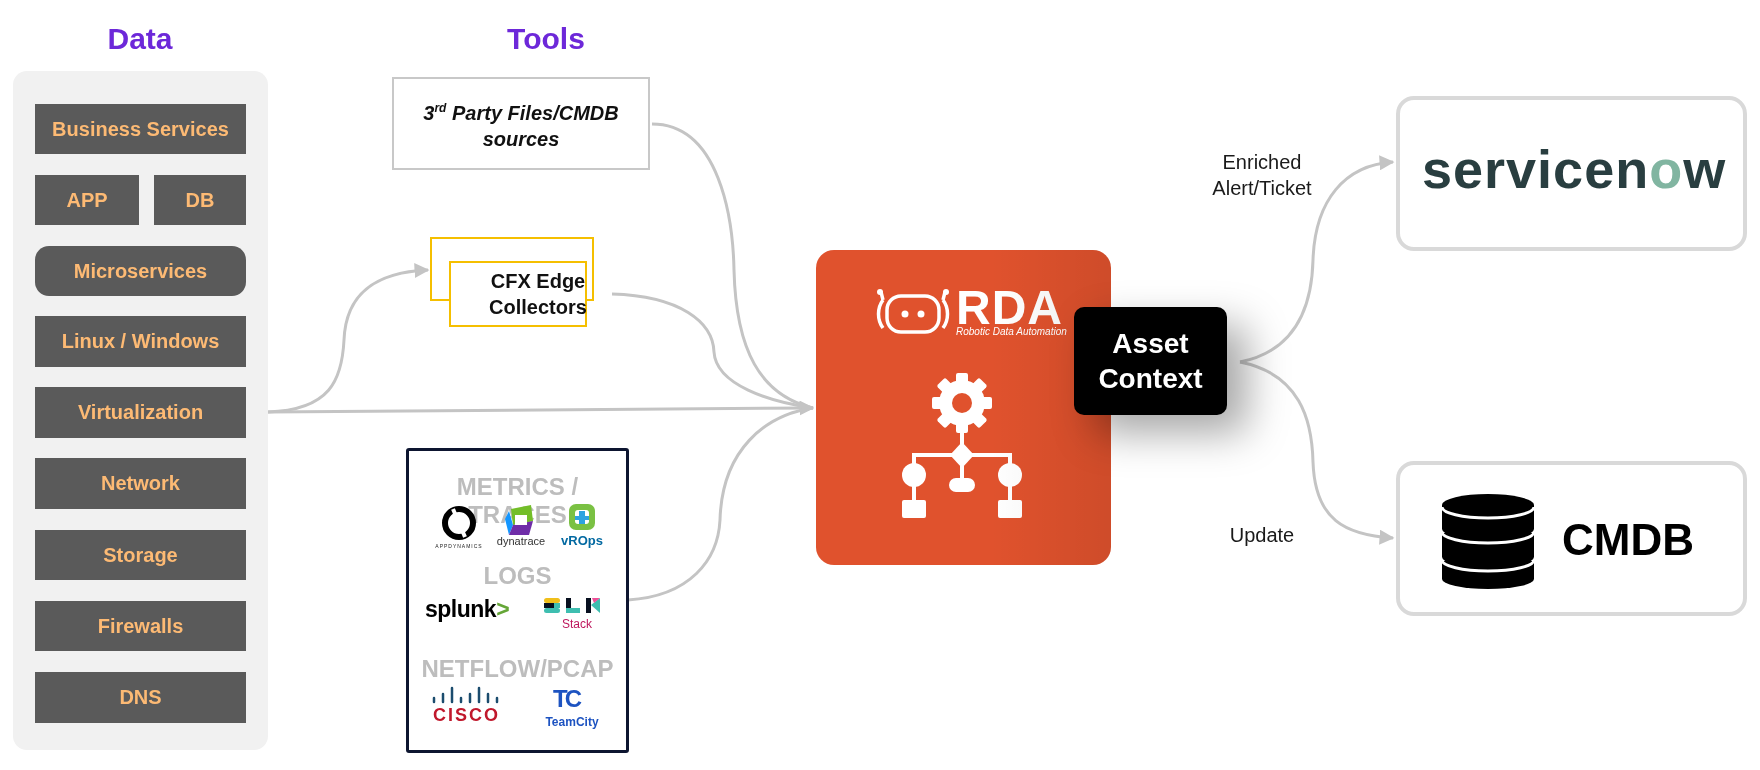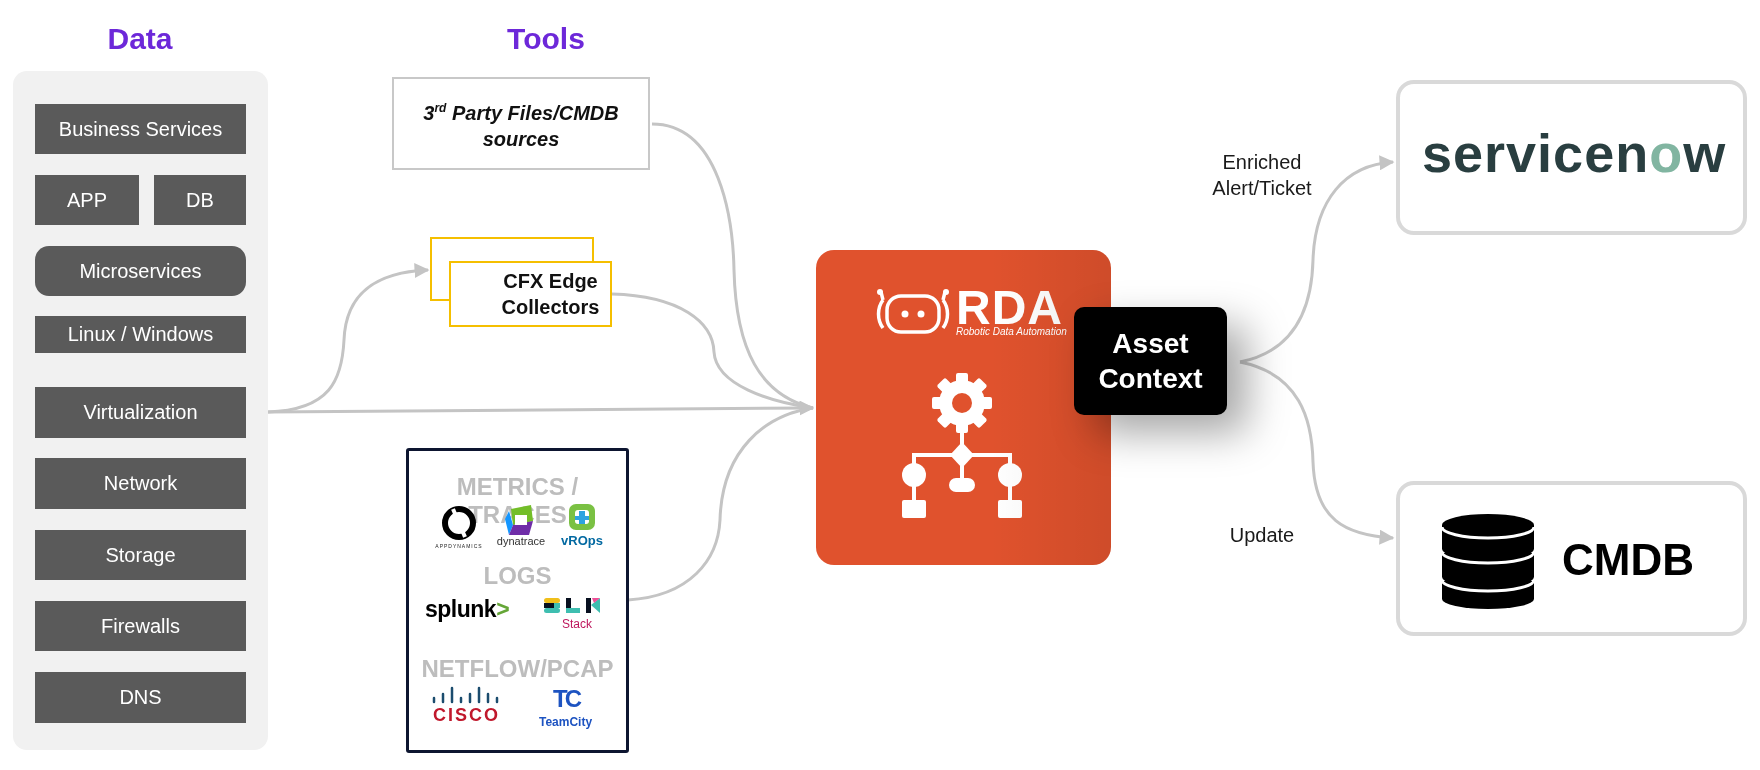--- a/index.html
+++ b/index.html
@@ -1,45 +1,45 @@
 <!DOCTYPE html>
 <html><head>
 <meta charset="utf-8">
 <style>
   html, body { margin:0; padding:0; background:#ffffff; }
   body { width:1760px; height:770px; position:relative; overflow:hidden; font-family:"Liberation Sans", sans-serif; }
   .abs { position:absolute; }
   .heading { font-family:"Liberation Sans", sans-serif; font-weight:bold; font-size:30px; color:#6d28d9; text-align:center; width:200px; }
   #data-panel { left:13px; top:71px; width:255px; height:679px; background:#f1f1f1; border-radius:14px; }
-  .data-item { position:absolute; background:#5a5a5a; color:#ffffff; font-weight:normal; font-size:20px; display:flex; align-items:center; justify-content:center; }
+  .data-item { position:absolute; background:#5a5a5a; color:#fdba74; font-weight:bold; font-size:20px; display:flex; align-items:center; justify-content:center; }
   .box-text { font-weight:bold; font-size:20px; color:#111; text-align:center; line-height:26px; }
   #third-party { left:392px; top:77px; width:258px; height:93px; border:2px solid #c8c8c8; background:#fff; box-sizing:border-box; display:flex; align-items:center; justify-content:center;font-style:italic; }
   #cfx-back { left:430px; top:237px; width:164px; height:64px; border:2px solid #f5bf00; background:#fff; box-sizing:border-box; }
-  #cfx-front { left:449px; top:261px; width:163px; height:66px; border:2px solid #f5bf00; background:#fff; box-sizing:border-box; display:flex; align-items:center; justify-content:center;padding-left:40px; }
+  #cfx-front { left:449px; top:261px; width:138px; height:66px; border:2px solid #f5bf00; background:#fff; box-sizing:border-box; display:flex; align-items:center; justify-content:center;padding-left:40px; }
   #tools-box { left:406px; top:448px; width:223px; height:305px; border:3px solid #0d1530; border-radius:3px; background:#fff; box-sizing:border-box; }
   .cat-label { position:absolute; left:0; width:100%; text-align:center; color:#bdbdbd; font-weight:bold; font-size:24px; }
   #rda-box { left:816px; top:250px; width:295px; height:315px; background:#e0522d; border-radius:18px; overflow:hidden; }
   #rda-box::after { content:""; position:absolute; right:0; top:0; width:120px; height:100%; background:linear-gradient(90deg, rgba(0,0,0,0) 0%, rgba(0,0,0,0.08) 100%); }
   #asset-box { left:1074px; top:307px; width:153px; height:108px; background:#000; border-radius:10px; color:#fff; font-weight:bold; font-size:28px; line-height:35px; text-align:center; display:flex; align-items:center; justify-content:center; box-shadow: 20px 18px 40px rgba(0,0,0,0.35); }
   .target-box { position:absolute; left:1396px; width:351px; height:155px; border:4px solid #d9d9d9; border-radius:18px; background:#fff; box-sizing:border-box; }
   .flow-label { position:absolute; font-size:20px; color:#1a1a1a; text-align:center; line-height:26px; }
   svg { position:absolute; left:0; top:0; }
 </style>
 </head>
 <body>
 
 <div class="abs heading" style="left:40px; top:22px;">Data</div>
 <div class="abs heading" style="left:446px; top:22px;">Tools</div>
 
 <div id="data-panel" class="abs">
   <div class="data-item" style="left:22px; top:33px; width:211px; height:50px;">Business Services</div>
   <div class="data-item" style="left:22px; top:104px; width:104px; height:50px;">APP</div>
   <div class="data-item" style="left:141px; top:104px; width:92px; height:50px;">DB</div>
   <div class="data-item" style="left:22px; top:175px; width:211px; height:50px;border-radius:14px;">Microservices</div>
-  <div class="data-item" style="left:22px; top:245px; width:211px; height:37px;text-align:center;">Linux / Windows</div>
+  <div class="data-item" style="left:22px; top:245px; width:211px; height:51px;text-align:center;">Linux / Windows</div>
   <div class="data-item" style="left:22px; top:316px; width:211px; height:51px;">Virtualization</div>
   <div class="data-item" style="left:22px; top:387px; width:211px; height:51px;">Network</div>
   <div class="data-item" style="left:22px; top:459px; width:211px; height:50px;">Storage</div>
   <div class="data-item" style="left:22px; top:530px; width:211px; height:50px;">Firewalls</div>
   <div class="data-item" style="left:22px; top:601px; width:211px; height:51px;">DNS</div>
 </div>
 
 <svg width="1760" height="770">
   <defs>
     <marker id="arrow" viewBox="0 0 10 10" refX="9" refY="5" markerWidth="5" markerHeight="5" orient="auto">
@@ -136,21 +136,21 @@
         <line x1="48" y1="2" x2="48" y2="16"></line>
         <line x1="57" y1="8" x2="57" y2="16"></line>
         <line x1="66" y1="12" x2="66" y2="16"></line>
       </g>
     </svg>
     <div class="abs" style="left:2px; top:19px; font-size:18px; font-weight:bold; color:#c0182c; letter-spacing:2px;">CISCO</div>
   </div>
 
   <div class="abs" style="left:130px; top:234px; width:66px; height:50px;">
     <div class="abs" style="left:14px; top:0; font-size:24px; font-weight:bold; color:#1d53c1; letter-spacing:-3px;">TC</div>
-    <div class="abs" style="left:0; top:30px; width:66px; font-size:12px; font-weight:bold; color:#1d53c1;">TeamCity</div>
+    <div class="abs" style="left:0; top:30px; width:66px; text-align:center; font-size:12px; font-weight:bold; color:#1d53c1;">TeamCity</div>
   </div>
 </div>
 
 <div id="rda-box" class="abs">
   <svg width="80" height="50" style="left:57px; top:38px;">
     <g fill="none" stroke="#fff" stroke-width="3.5">
       <rect x="14" y="8" width="52" height="36" rx="14"></rect>
       <path d="M10,12 C4,20 4,32 10,40"></path>
       <path d="M70,12 C76,20 76,32 70,40"></path>
       <line x1="8" y1="4" x2="10" y2="12"></line>
@@ -201,27 +201,27 @@
     <span>Context</span>
   </div>
 </div>
 
 <div class="flow-label" style="left:1192px; top:149px; width:140px;">
   <span>Enriched</span><br>
   <span>Alert/Ticket</span>
 </div>
 <div class="flow-label" style="left:1212px; top:522px; width:100px;">Update</div>
 
-<div class="target-box" style="top:80px;">
+<div class="target-box" style="top:96px;">
   <div class="abs" style="left:22px; top:38px; font-size:54px; font-weight:bold; color:#293e40; letter-spacing:1px;">
     <span>servicen</span><span style="color:#81b5a1;">o</span><span>w</span>
   </div>
 </div>
 
-<div class="target-box" style="top:481px;">
+<div class="target-box" style="top:461px;">
   <svg width="100" height="100" style="left:40px; top:28px;">
     <g fill="#000">
       <ellipse cx="48" cy="12" rx="46" ry="11"></ellipse>
       <rect x="2" y="12" width="92" height="24"></rect>
       <ellipse cx="48" cy="36" rx="46" ry="11"></ellipse>
       <rect x="2" y="40" width="92" height="24"></rect>
       <ellipse cx="48" cy="64" rx="46" ry="11"></ellipse>
       <rect x="2" y="68" width="92" height="18"></rect>
       <ellipse cx="48" cy="86" rx="46" ry="10"></ellipse>
     </g>

